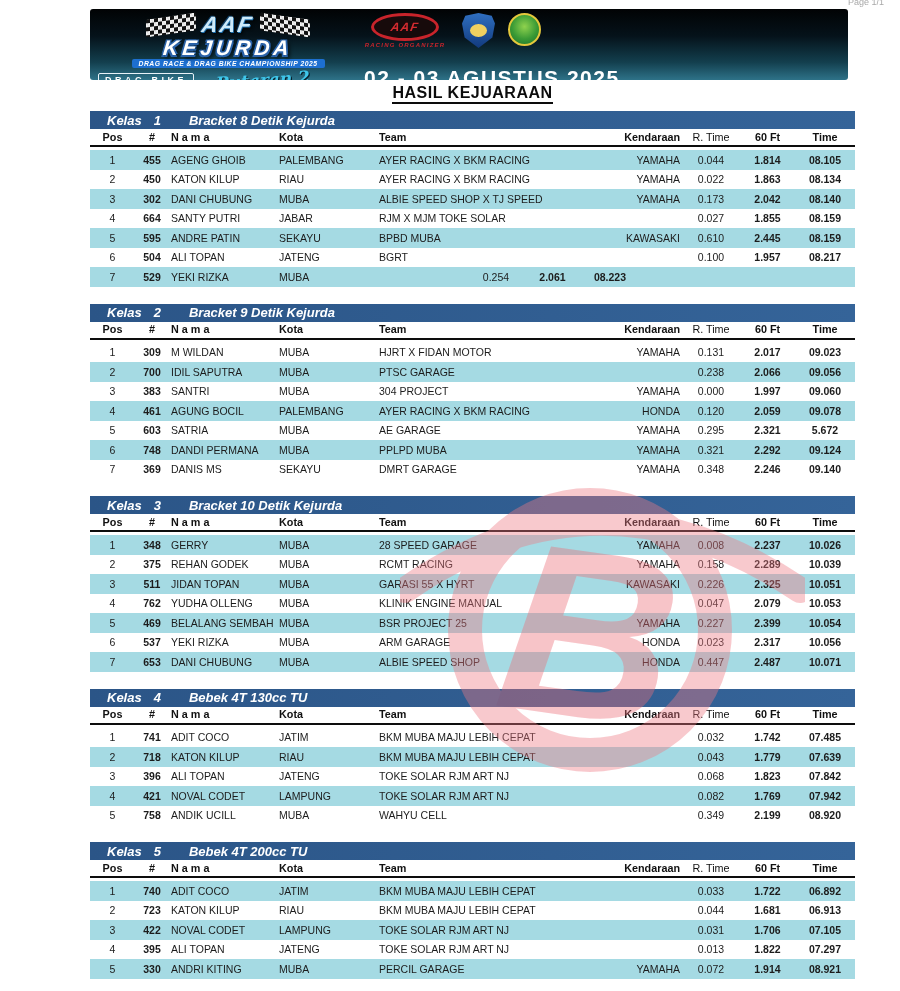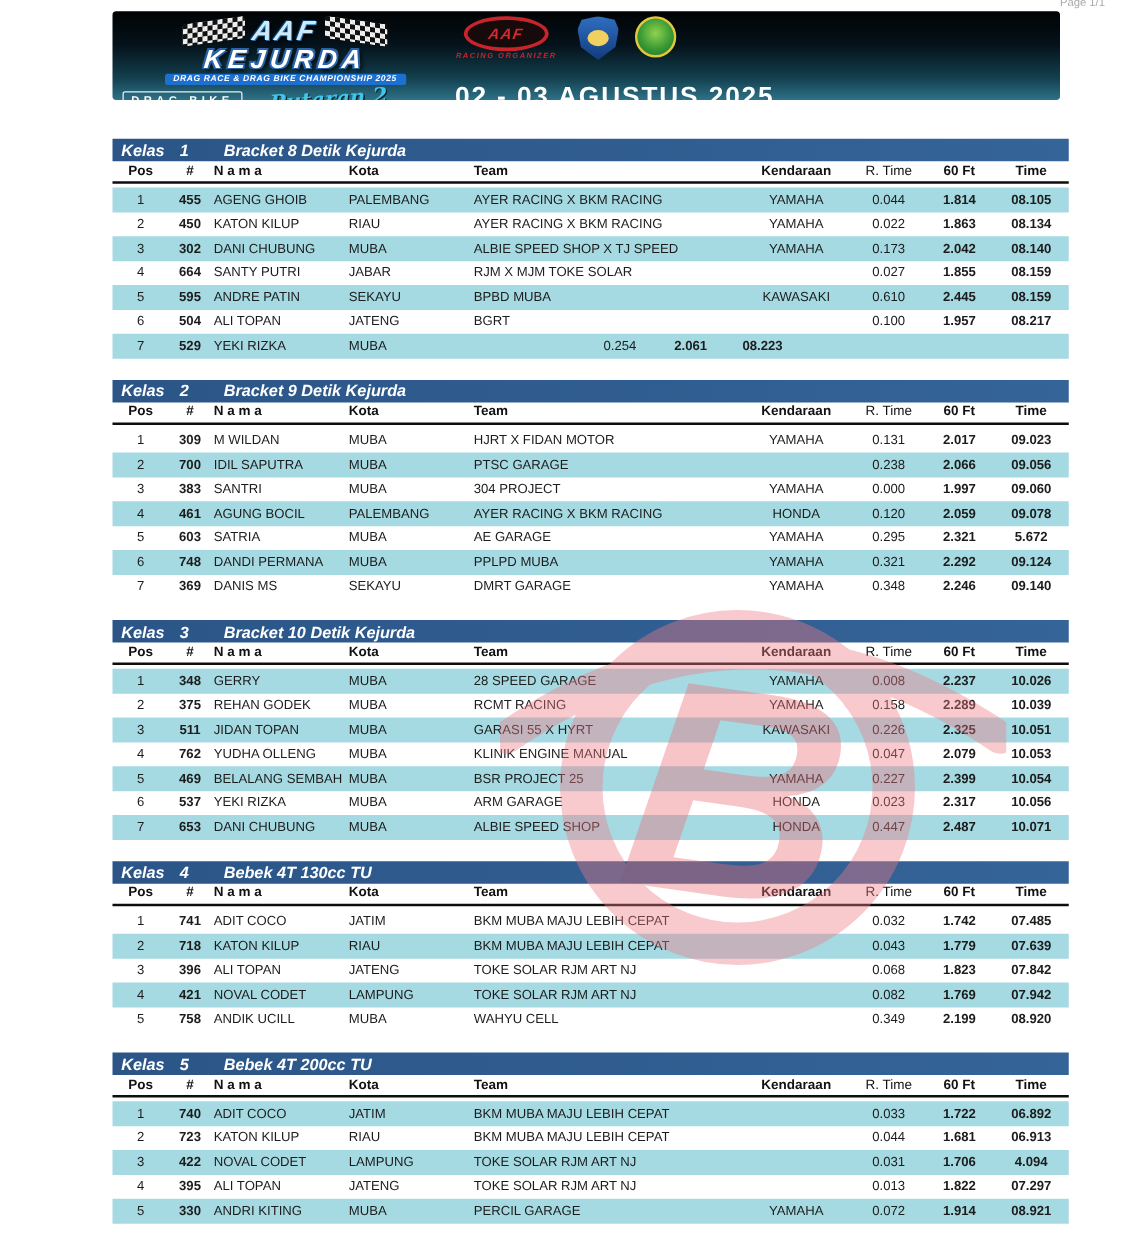--- a/index.html
+++ b/index.html
@@ -51,35 +51,35 @@
 
   
   .heading-wrap{position:absolute;left:90px;top:84px;width:765px;text-align:center}
   .heading{display:inline-block;font-size:16px;font-weight:bold;letter-spacing:.5px;color:#0c0c0c;
     border-bottom:2.5px solid #0c0c0c;padding-bottom:0}
 
   
   #tables{position:absolute;left:90px;top:111px;width:765px}
   .table-section + .table-section{margin-top:17px}
   .kelas-bar{height:18px;background:linear-gradient(90deg,#2b5587,#356499);display:flex;align-items:center;
-    color:#fff;font-style:italic;font-weight:bold;font-size:13px;padding-left:7px;box-sizing:border-box}
+    color:#fff;font-style:italic;font-weight:bold;font-size:13px;padding-left:17px;box-sizing:border-box}
   .kelas-no{margin-left:12px}
   .kelas-title{margin-left:28px}
   .thead{display:flex;height:18px;align-items:center;border-bottom:2.5px solid #0d0d0d;
     font-weight:bold;font-size:10.8px;color:#111;box-sizing:border-box}
   .spacer{height:3px}
   .trow{display:flex;min-height:19.5px;align-items:center;font-size:10.5px;color:#1c1c1c}
   .trow.hl{background:#a5dae3}
   .cell{box-sizing:border-box;padding:1px 2px;line-height:12.5px}
   .c0{width:45px;text-align:center}
   .c1{width:34px;text-align:center;font-weight:bold}
   .c2{width:108px}
   .c3{width:100px}
   .c4{width:215px}
-  .c5{width:90px;text-align:center}
+  .c5{width:90px;text-align:right}
   .c6{width:58px;text-align:center;font-weight:normal}
   .c7{width:55px;text-align:center;font-weight:bold}
   .c8{width:60px;text-align:center;font-weight:bold}
 
   
   .watermark{position:absolute;left:400px;top:440px;width:405px;height:355px;opacity:.40;pointer-events:none;z-index:20}
 </style>
 </head>
 <body>
 
@@ -110,20 +110,23 @@
           <div class="organizer-label">RACING ORGANIZER</div>
         </div>
         <div class="badge-shield"></div>
         <div class="badge-round"></div>
       </div>
       <div class="date">02 - 03 AGUSTUS 2025</div>
       <div class="venue">SIRKUIT NP JL KOLONEL WAHID UDIN MUSI BANYUASIN</div>
     </div>
   </div>
 
+  <div class="heading-wrap">
+    <span class="heading">HASIL KEJUARAAN</span>
+  </div>
 
   <div id="tables">
       <div class="table-section">
         <div class="kelas-bar">
           <span class="kelas-label">Kelas</span>
           <span class="kelas-no">1</span>
           <span class="kelas-title">Bracket 8 Detik Kejurda</span>
         </div>
         <div class="thead">
           <span class="cell c0">Pos</span>
@@ -522,21 +525,21 @@
         </div>
         <div class="trow hl">
           <span class="cell c0">3</span>
           <span class="cell c1">422</span>
           <span class="cell c2">NOVAL CODET</span>
           <span class="cell c3">LAMPUNG</span>
           <span class="cell c4">TOKE SOLAR RJM ART NJ</span>
           <span class="cell c5"></span>
           <span class="cell c6">0.031</span>
           <span class="cell c7">1.706</span>
-          <span class="cell c8">4.094</span>
+          <span class="cell c8">07.105</span>
         </div>
         <div class="trow">
           <span class="cell c0">4</span>
           <span class="cell c1">395</span>
           <span class="cell c2">ALI TOPAN</span>
           <span class="cell c3">JATENG</span>
           <span class="cell c4">TOKE SOLAR RJM ART NJ</span>
           <span class="cell c5"></span>
           <span class="cell c6">0.013</span>
           <span class="cell c7">1.822</span>

